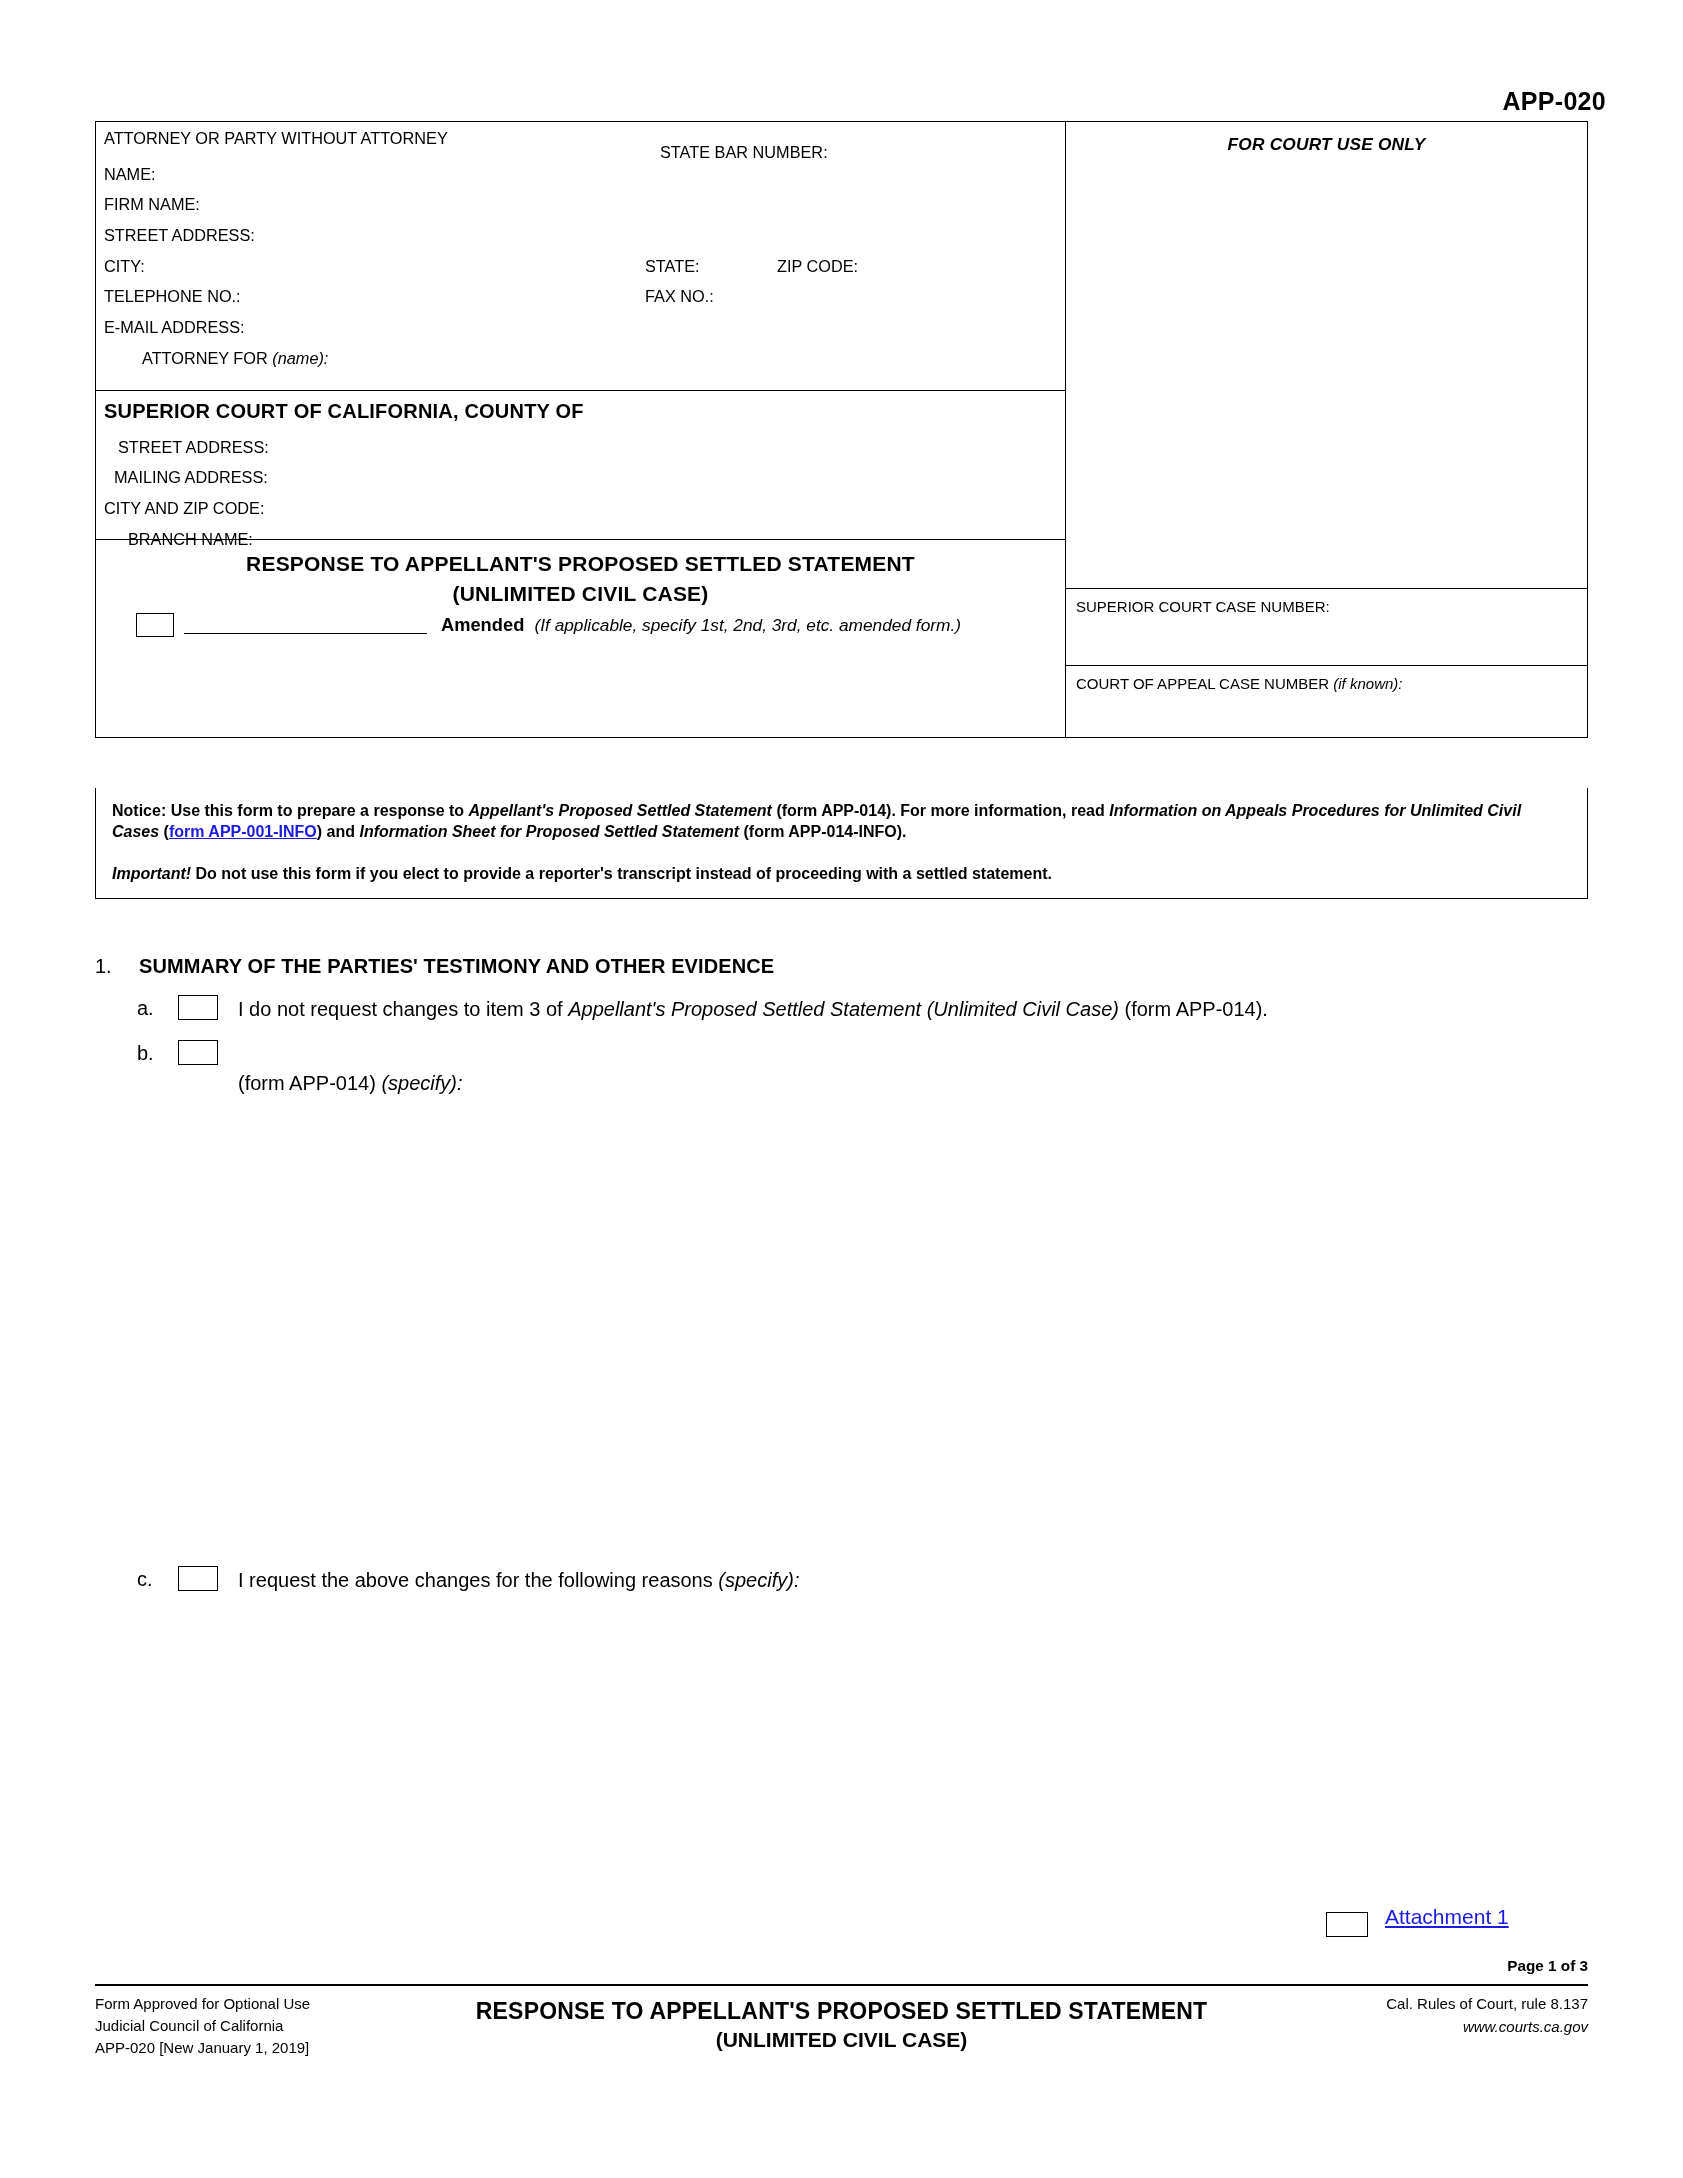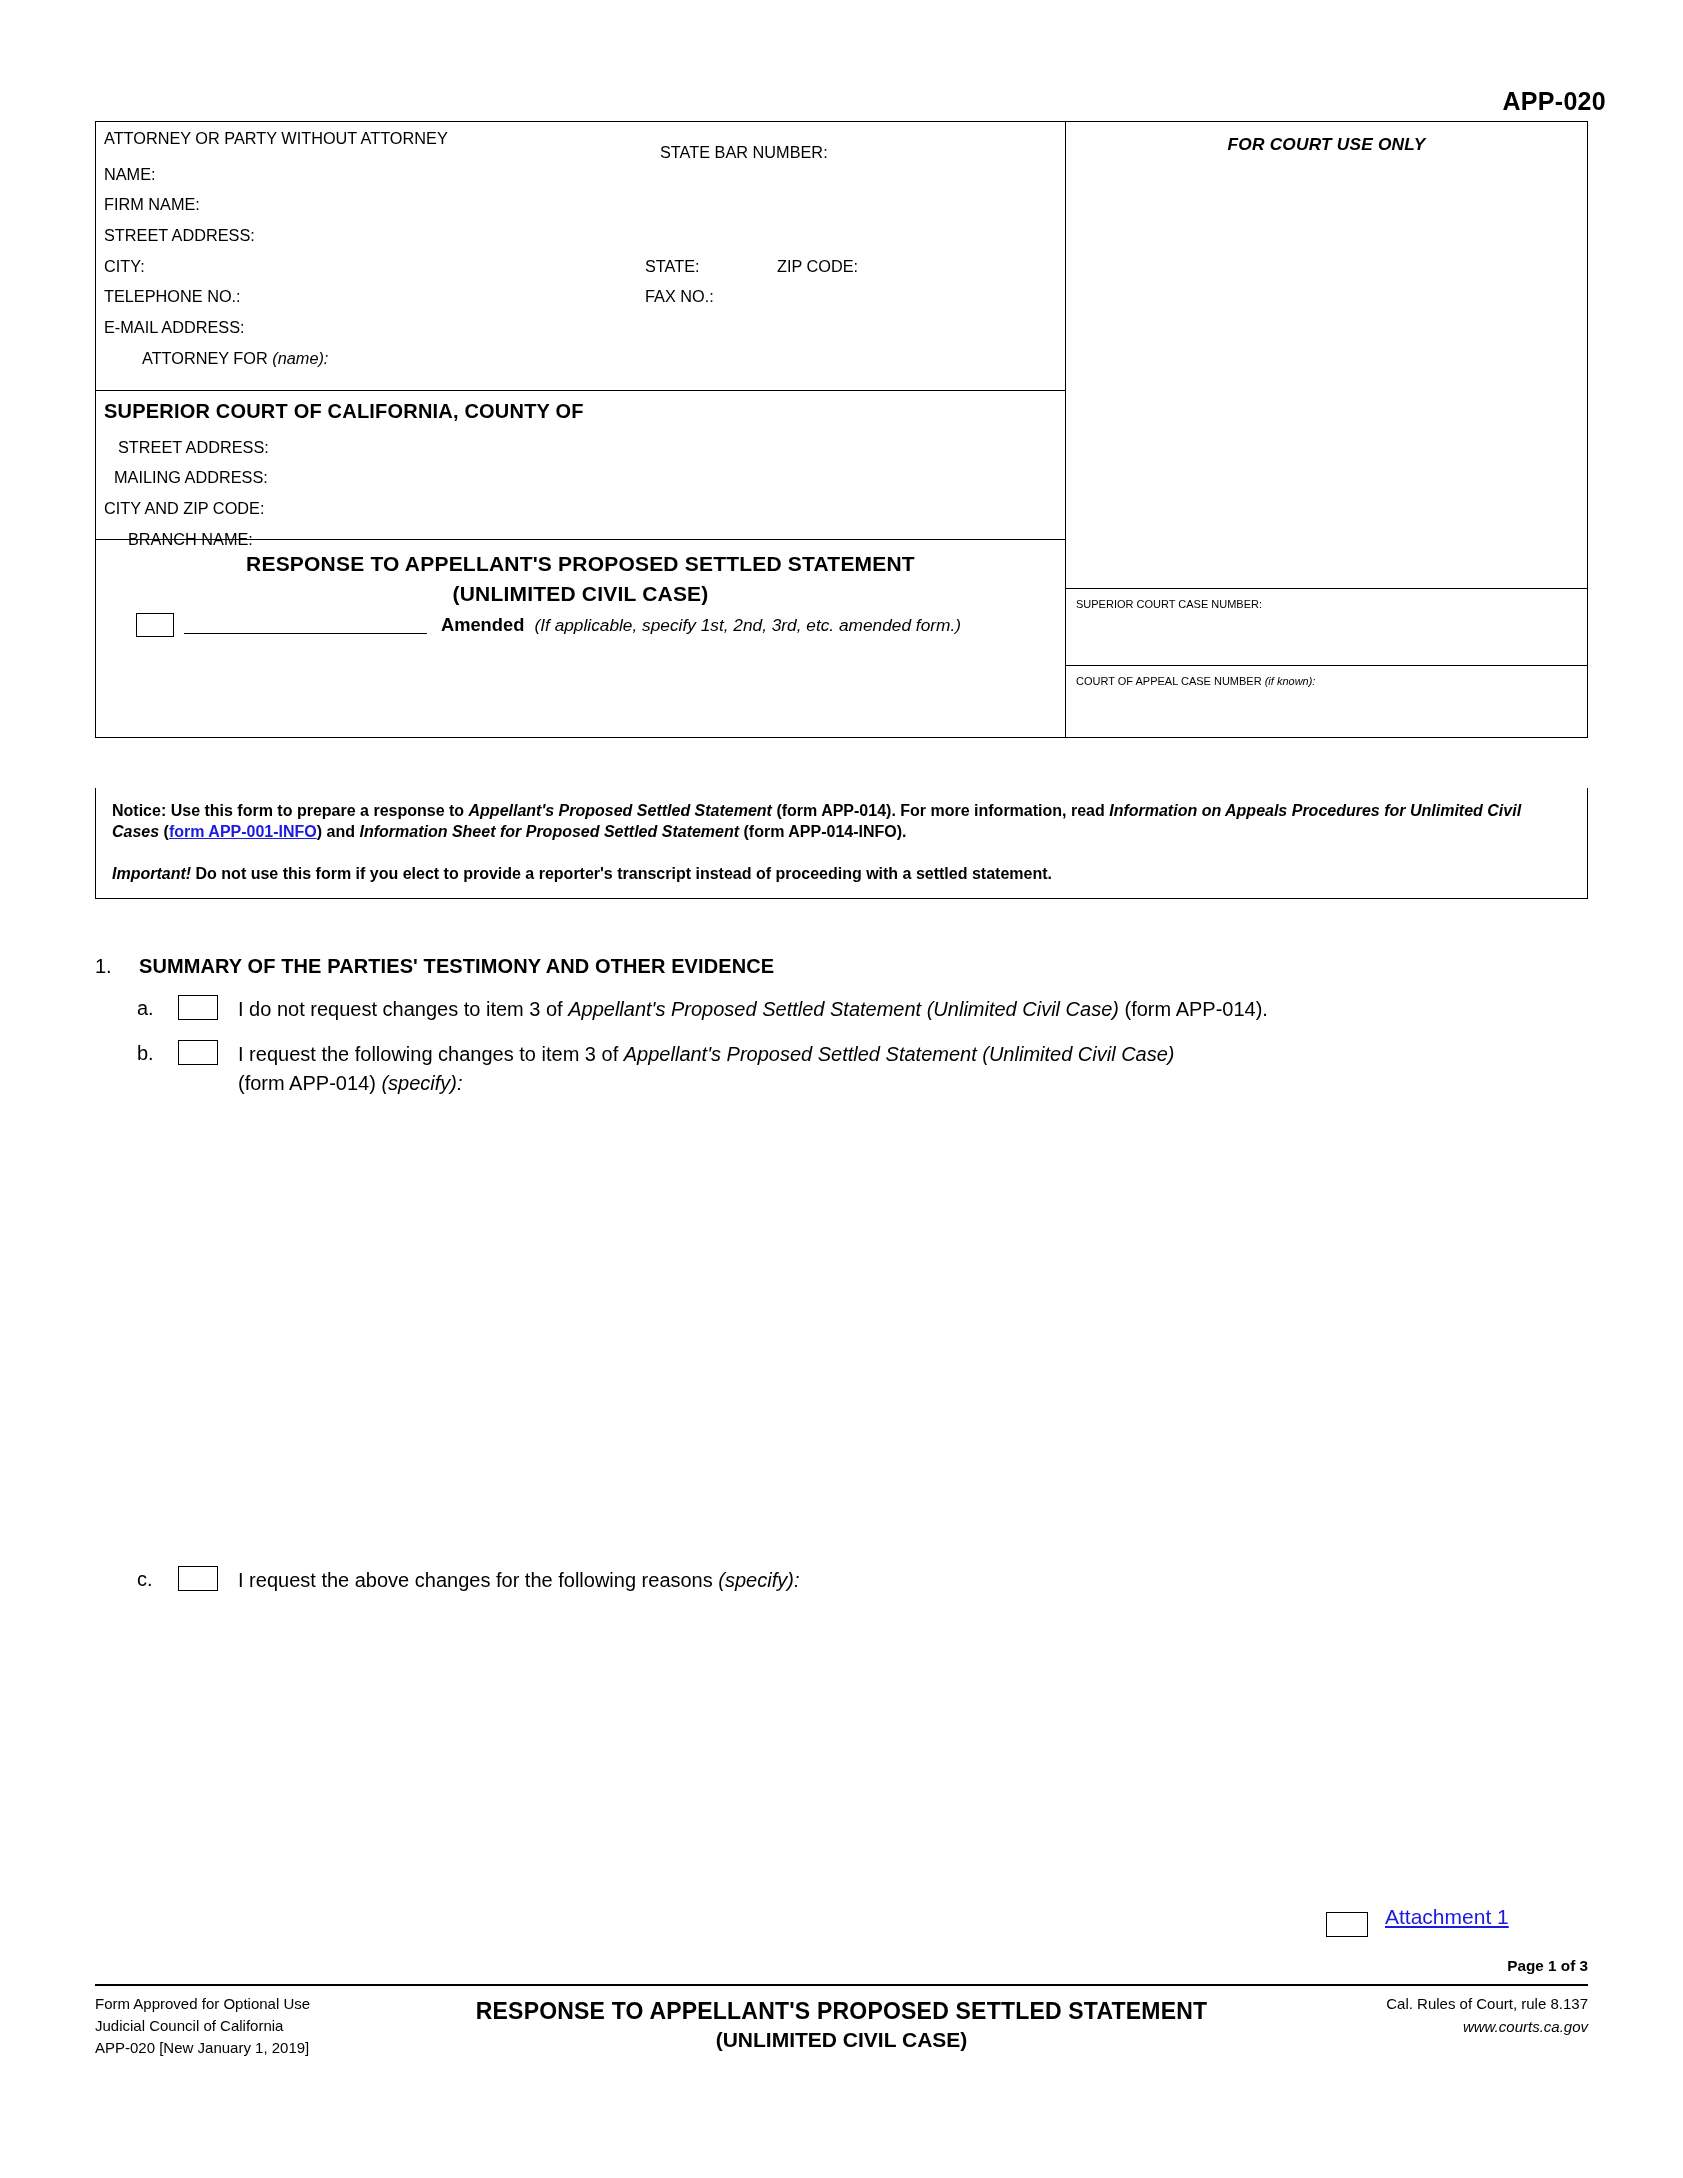--- a/index.html
+++ b/index.html
@@ -181,21 +181,21 @@
   }
   .coa-num {
     height: 71px;
     box-sizing: border-box;
     position: relative;
   }
   .rlbl {
     position: absolute;
     left: 10px;
     top: 9px;
-    font-size: 11px;
+    font-size: 15px;
   }
 
   
   .notice {
     position: absolute;
     left: 95px;
     top: 788px;
     width: 1493px;
     border: 1.5px solid #000;
     border-top: none;
@@ -397,21 +397,20 @@
 
   <div class="item1-num">1.</div>
   <div class="item1-title">SUMMARY OF THE PARTIES' TESTIMONY AND OTHER EVIDENCE</div>
 
   <div class="sub-letter" style="left:137px; top:997px;">a.</div>
   <div class="sub-chk" style="left:178px; top:995px;"></div>
   <div class="sub-text" style="left:238px; top:996px; width:1366px;"><span>I do not request changes to item 3 of </span><i>Appellant's Proposed Settled Statement (Unlimited Civil Case)</i><span> (form APP-014).</span></div>
 
   <div class="sub-letter" style="left:137px; top:1042px;">b.</div>
   <div class="sub-chk" style="left:178px; top:1040px;"></div>
-  <div class="sub-text" style="left:238px; top:1041px; width:1366px;"><span>I request the following changes to item 3 of </span><i>Appellant's Proposed Settled Statement (Unlimited Civil Case)</i></div>
   <div class="sub-text" style="left:238px; top:1070px; width:1366px;"><span>(form APP-014) </span><i>(specify):</i></div>
   <div style="position:absolute; left:238px; top:1099px; width:1356px; height:455px;"></div>
 
   <div class="sub-letter" style="left:137px; top:1568px;">c.</div>
   <div class="sub-chk" style="left:178px; top:1566px;"></div>
   <div class="sub-text" style="left:238px; top:1567px; width:1366px;"><span>I request the above changes for the following reasons </span><i>(specify):</i></div>
   <div style="position:absolute; left:238px; top:1599px; width:1356px; height:287px;"></div>
 
   <div class="attach-chk"></div>
   <div class="attach-lbl">Attachment 1</div>

